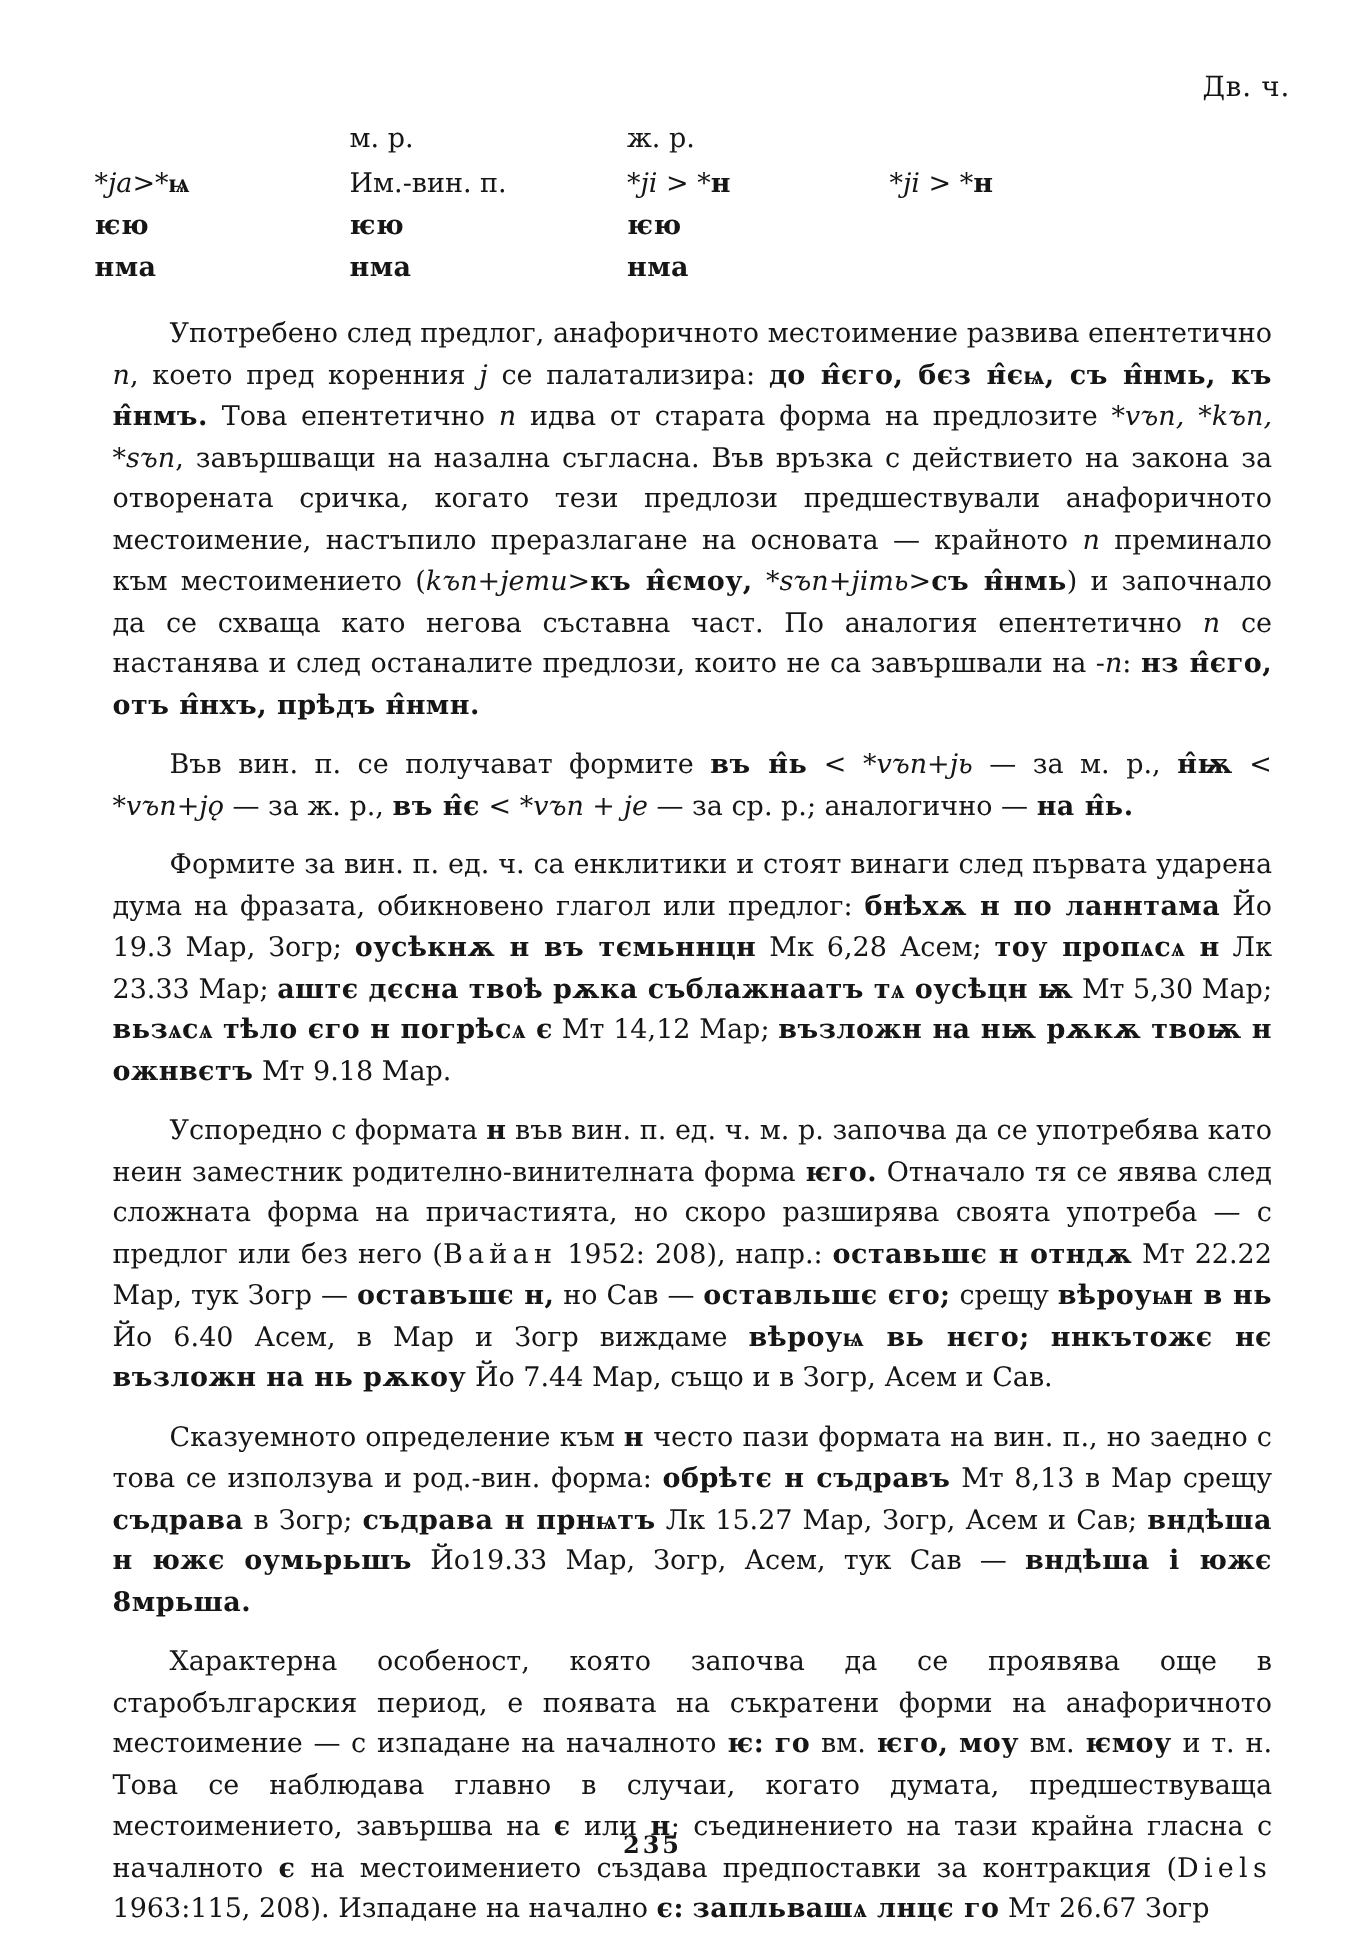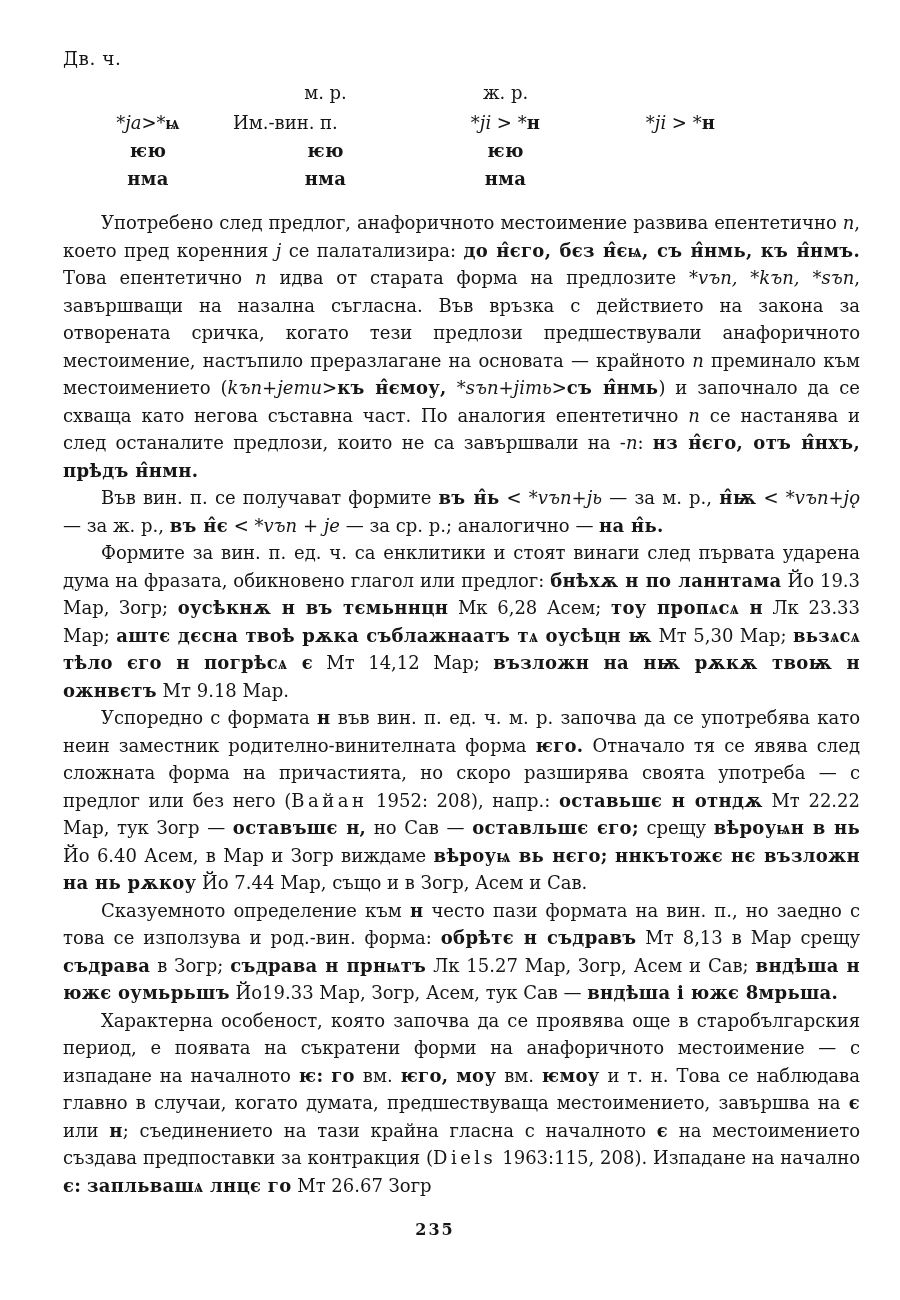--- a/index.html
+++ b/index.html
@@ -7,29 +7,29 @@
     width:900px;height:1300px;
     background:#ffffff;
     color:#161616;
     font-family:"DejaVu Serif", serif;
   }
   .page{position:relative;width:900px;height:1300px;overflow:hidden;}
   .content{position:absolute;left:63px;top:0;width:797px;}
 
   
   .tbl{padding-top:48px;}
-  .tbl-title{text-align:left;font-size:18.5px;margin-bottom:10px;letter-spacing:0.5px;}
+  .tbl-title{text-align:right;font-size:18.5px;margin-bottom:10px;letter-spacing:0.5px;}
   .trow{display:grid;grid-template-columns:170px 185px 175px 175px;line-height:28px;font-size:18px;}
-  .trow .cell{text-align:center;}
+  .trow .cell{}
   .trow .rlabel{text-align:left;}
   .thead{margin-bottom:2px;}
 
   
   .bodytext{margin-top:16px;font-size:18px;line-height:27.5px;}
-  .bodytext p{margin:0;text-indent:38px;text-align:justify;}
+  .bodytext p{margin:12px;text-indent:38px;text-align:justify;}
 
   .ocs{font-weight:700;letter-spacing:0.3px;}
   .lat{font-style:italic;}
   .sp{letter-spacing:3.5px;}
 
   .pagenum{
     position:absolute;left:0;right:30px;top:1220px;
     text-align:center;font-size:16px;font-weight:700;letter-spacing:2px;
   }
 </style>

